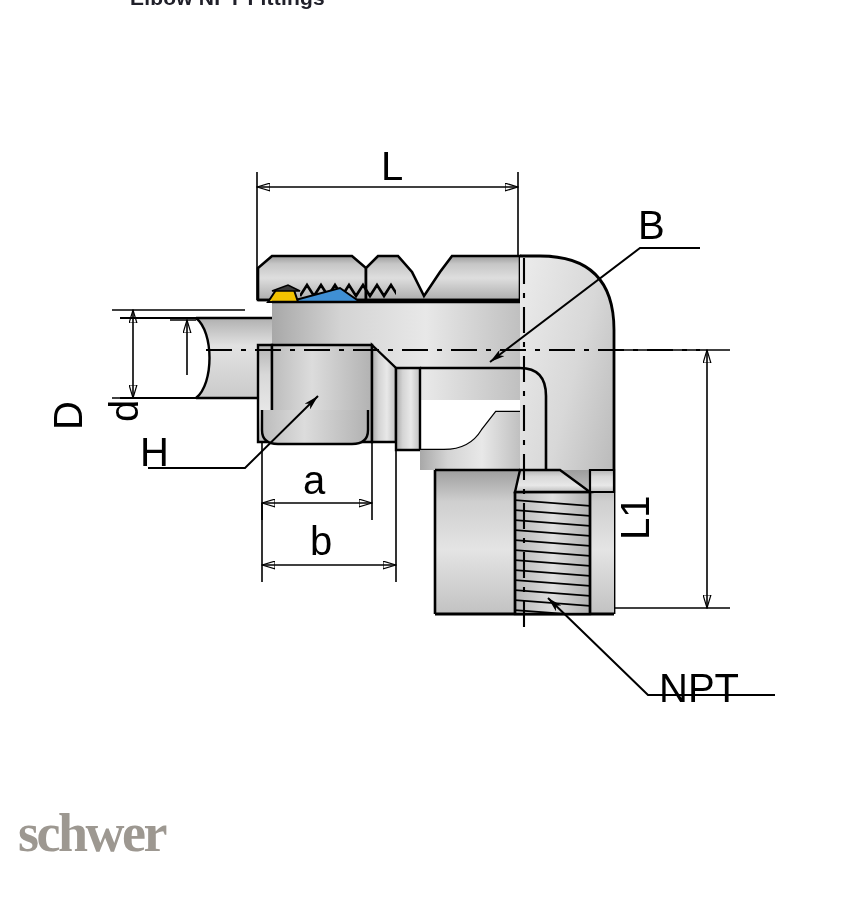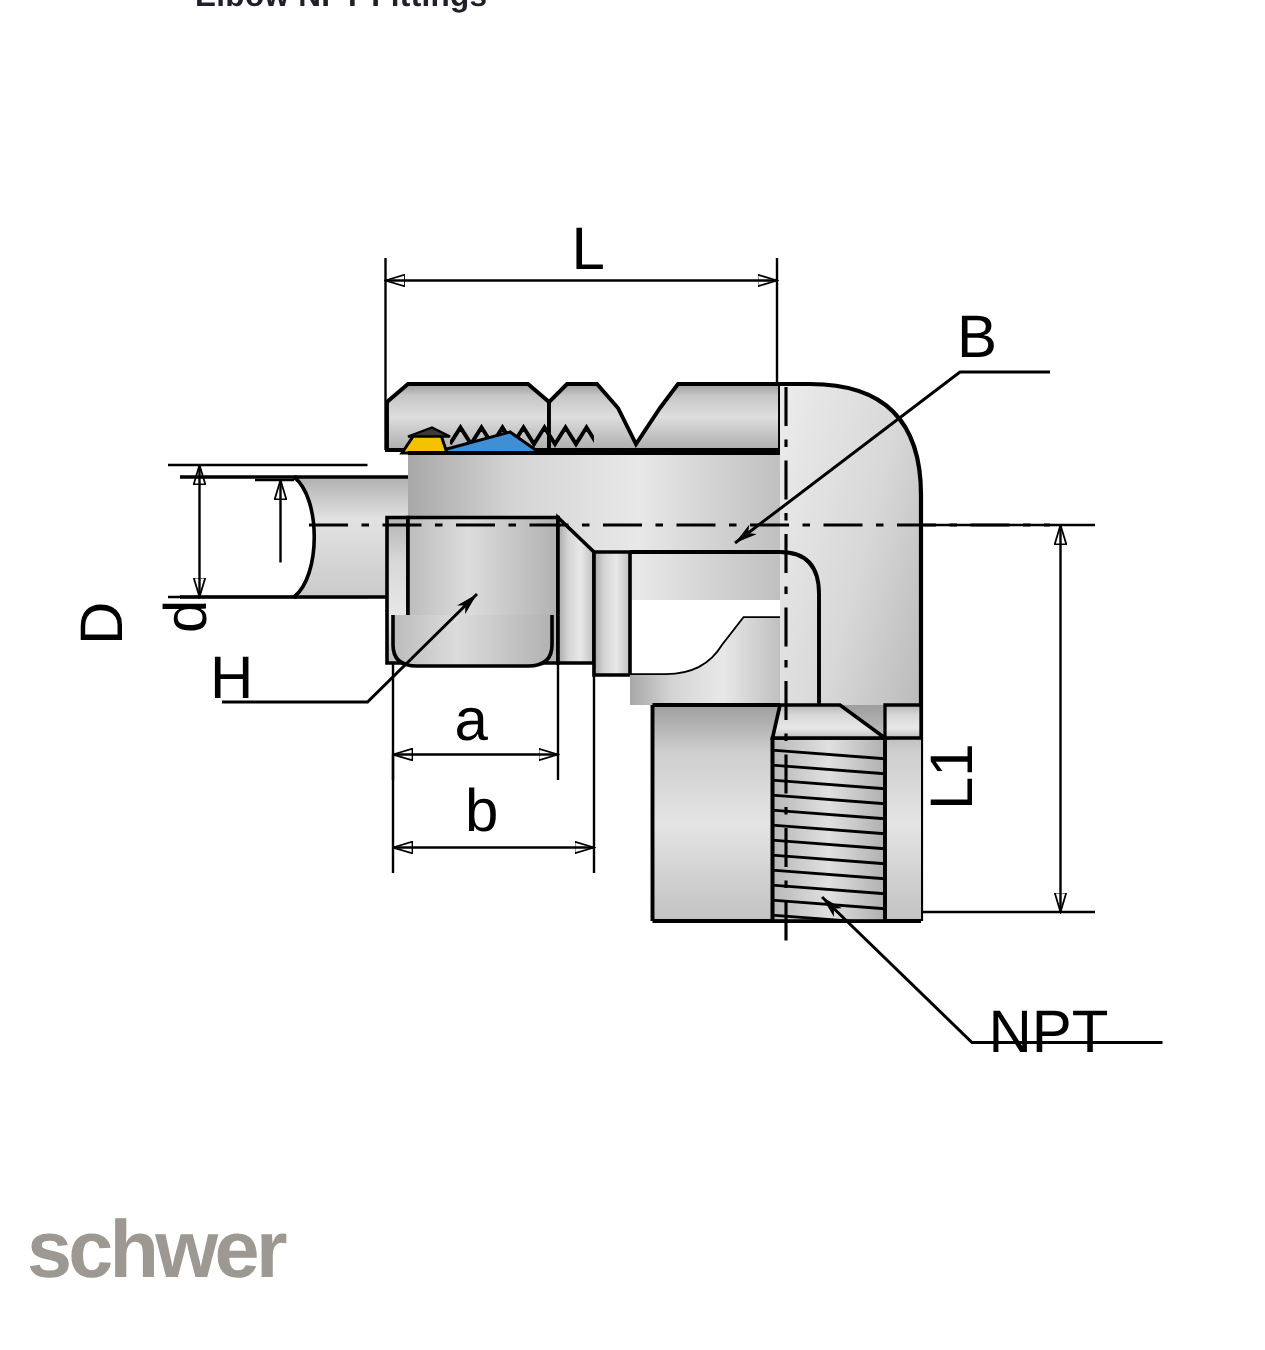--- a/index.html
+++ b/index.html
@@ -43,21 +43,21 @@
   }
   .logo-main {
     position: absolute;
     left: 0;
     top: 0;
     font-size: 54px;
     font-weight: bold;
     color: #9d9891;
     letter-spacing: -2.5px;
     line-height: 54px;
-    font-family: Liberation Sans, sans-serif;
+    font-family: Liberation Serif, serif;
   }
   .logo-sub {
     position: absolute;
     left: 28px;
     top: 50px;
     font-size: 33px;
     font-weight: bold;
     color: #9d9891;
     letter-spacing: -0.5px;
     line-height: 33px;

